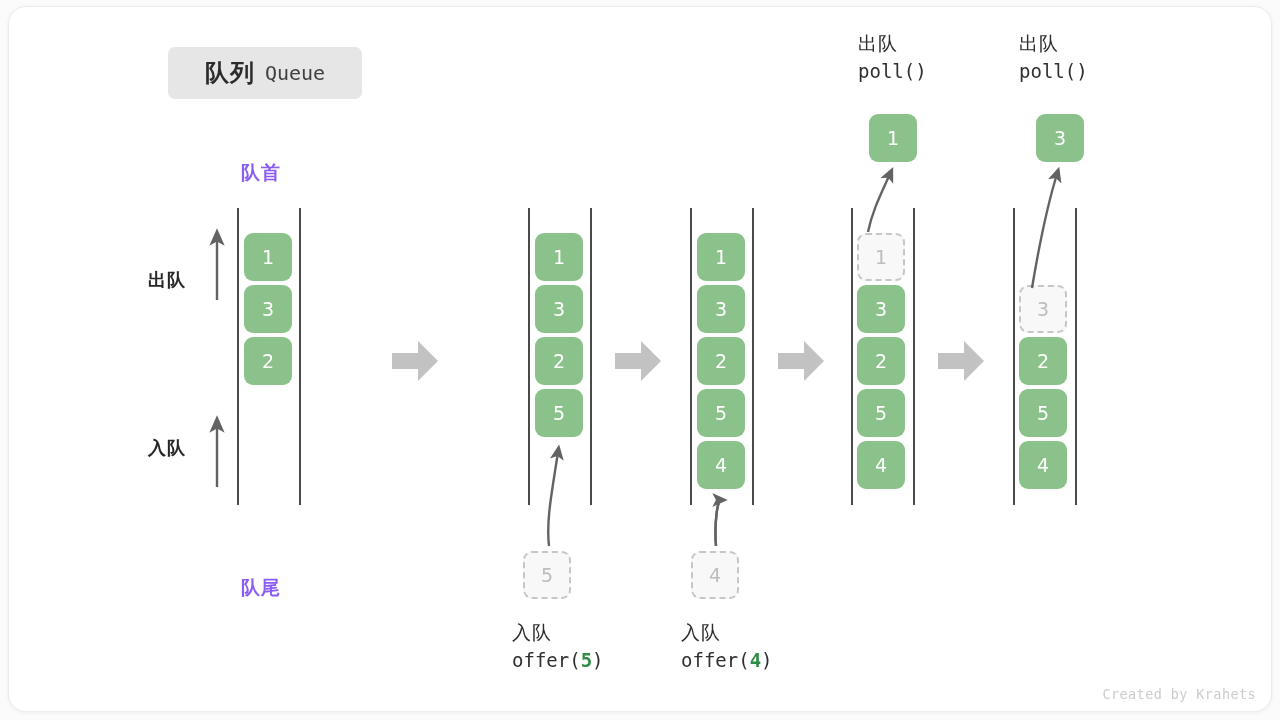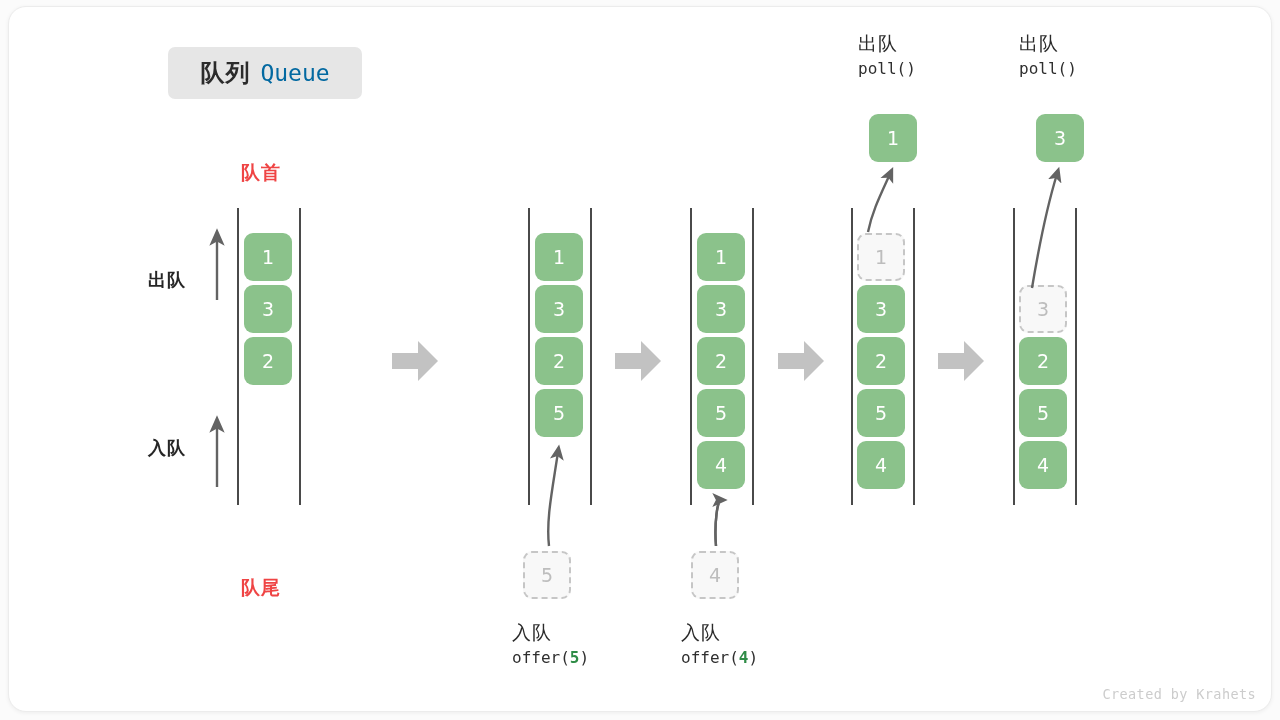--- a/index.html
+++ b/index.html
@@ -51,30 +51,30 @@
     box-sizing: border-box;
   }
   .title-cn {
     font-size: 24px;
     font-weight: bold;
     color: #2b2b2b;
     letter-spacing: 1px;
   }
   .title-en {
     font-family: "DejaVu Sans Mono", "Liberation Mono", monospace;
-    font-size: 23px;
-    color: #0369a1;
+    font-size: 20px;
+    color: #404040;
   }
 
   
   .head-label {
     position: absolute;
     font-size: 19px;
     font-weight: bold;
-    color: #ef4444;
+    color: #8b5cf6;
     letter-spacing: 1px;
     white-space: nowrap;
   }
   .side-label {
     position: absolute;
     font-size: 18px;
     font-weight: bold;
     color: #262626;
     letter-spacing: 1px;
     white-space: nowrap;
@@ -136,21 +136,21 @@
   .caption .cn {
     display: block;
     font-size: 19px;
     font-weight: normal;
     color: #2b2b2b;
     letter-spacing: 1px;
   }
   .caption .code {
     display: block;
     font-family: "DejaVu Sans Mono", "Liberation Mono", monospace;
-    font-size: 16px;
+    font-size: 19px;
     color: #2f2f2f;
   }
   .caption .code .arg {
     color: #2f8c47;
     font-weight: bold;
   }
 
   
   .watermark {
     position: absolute;

